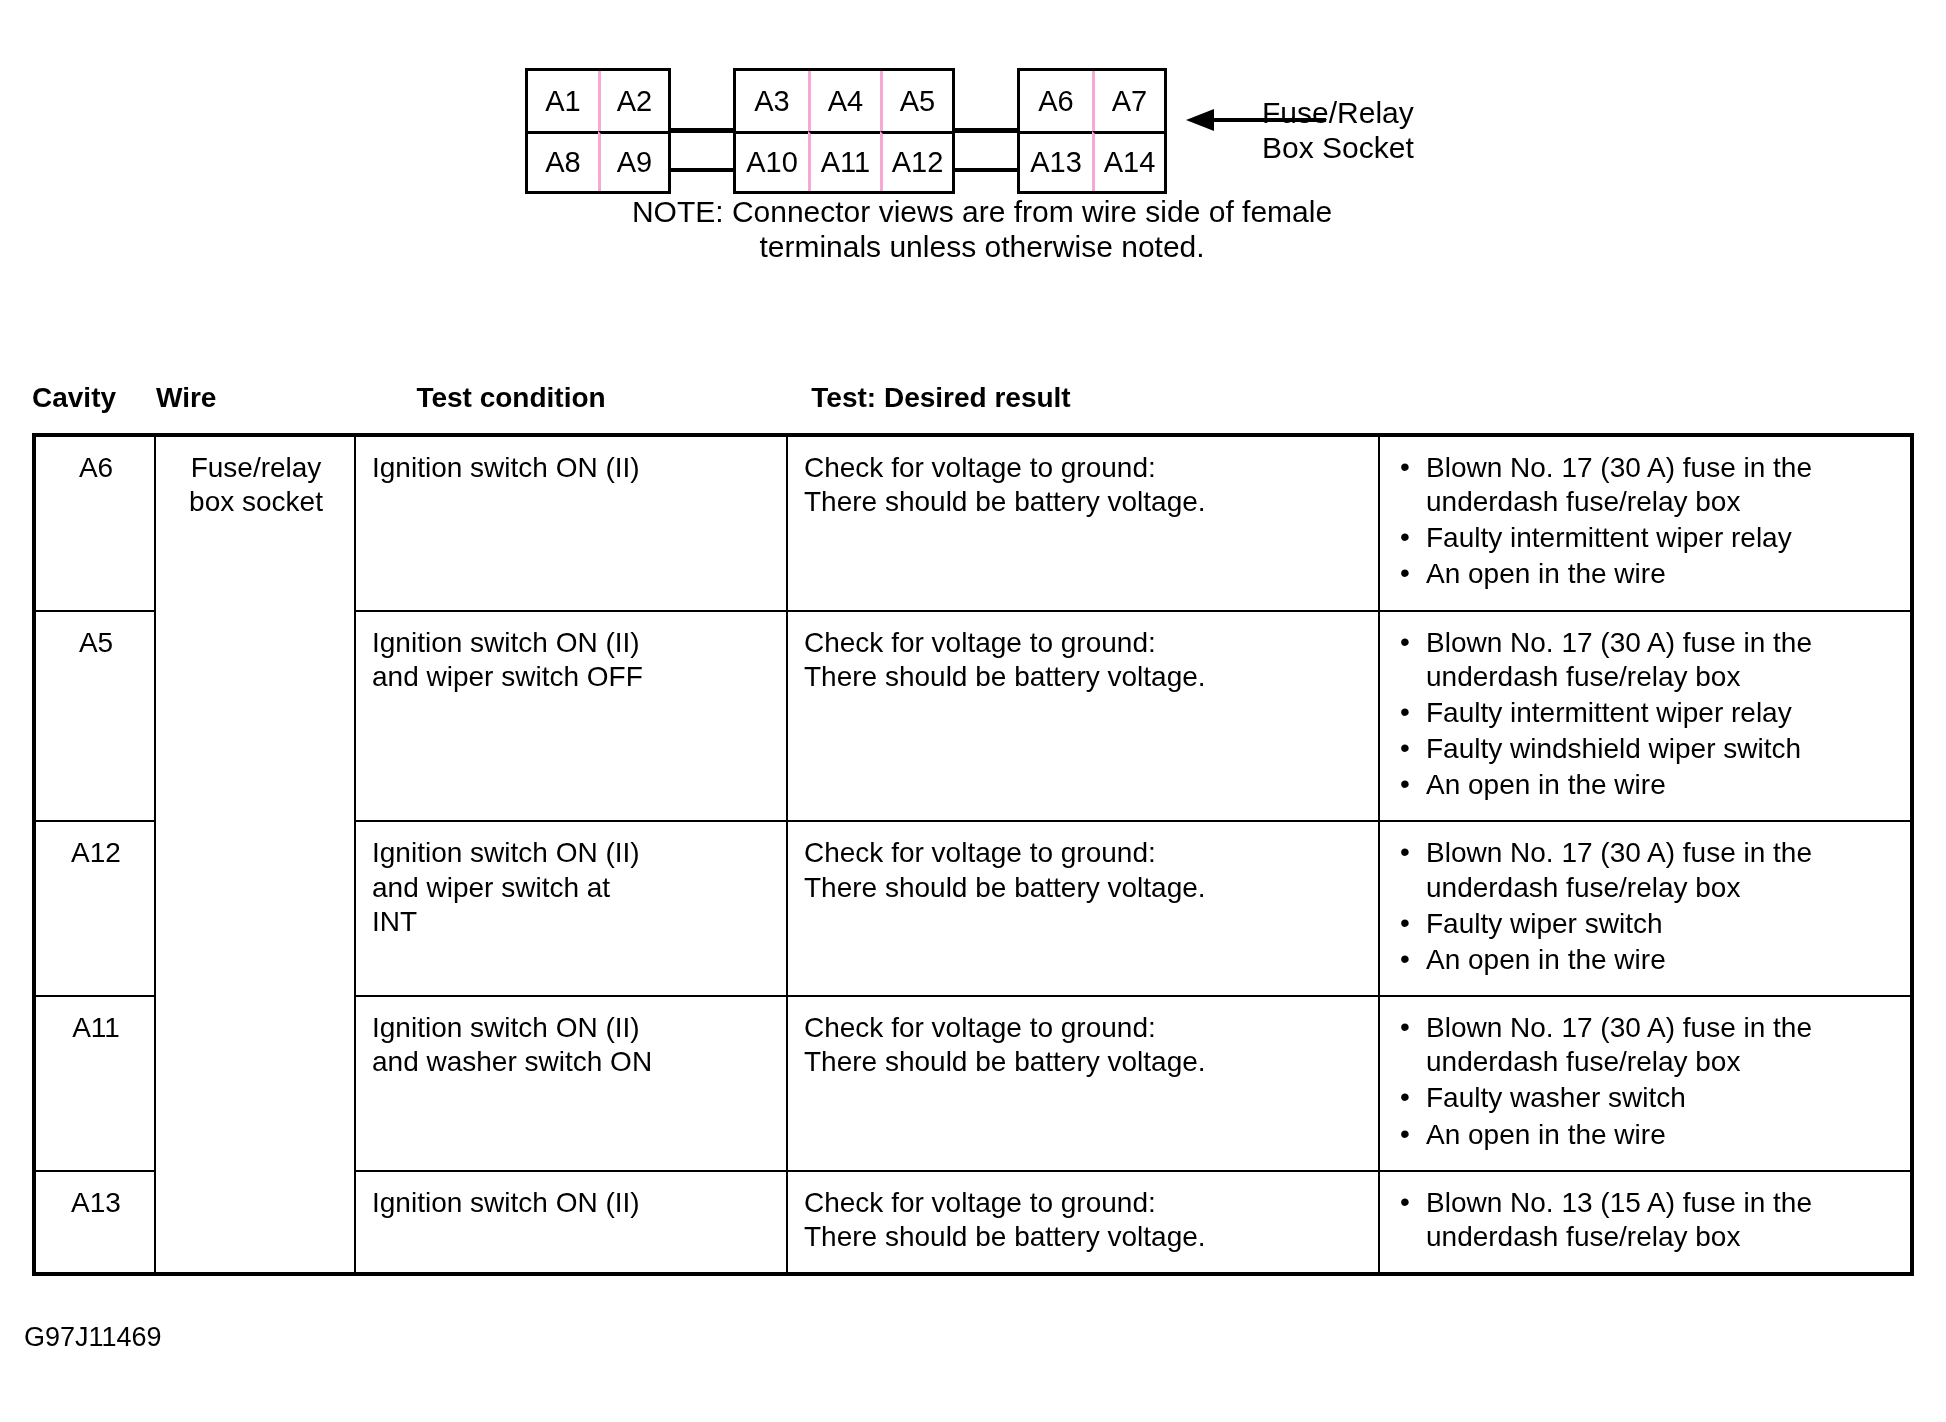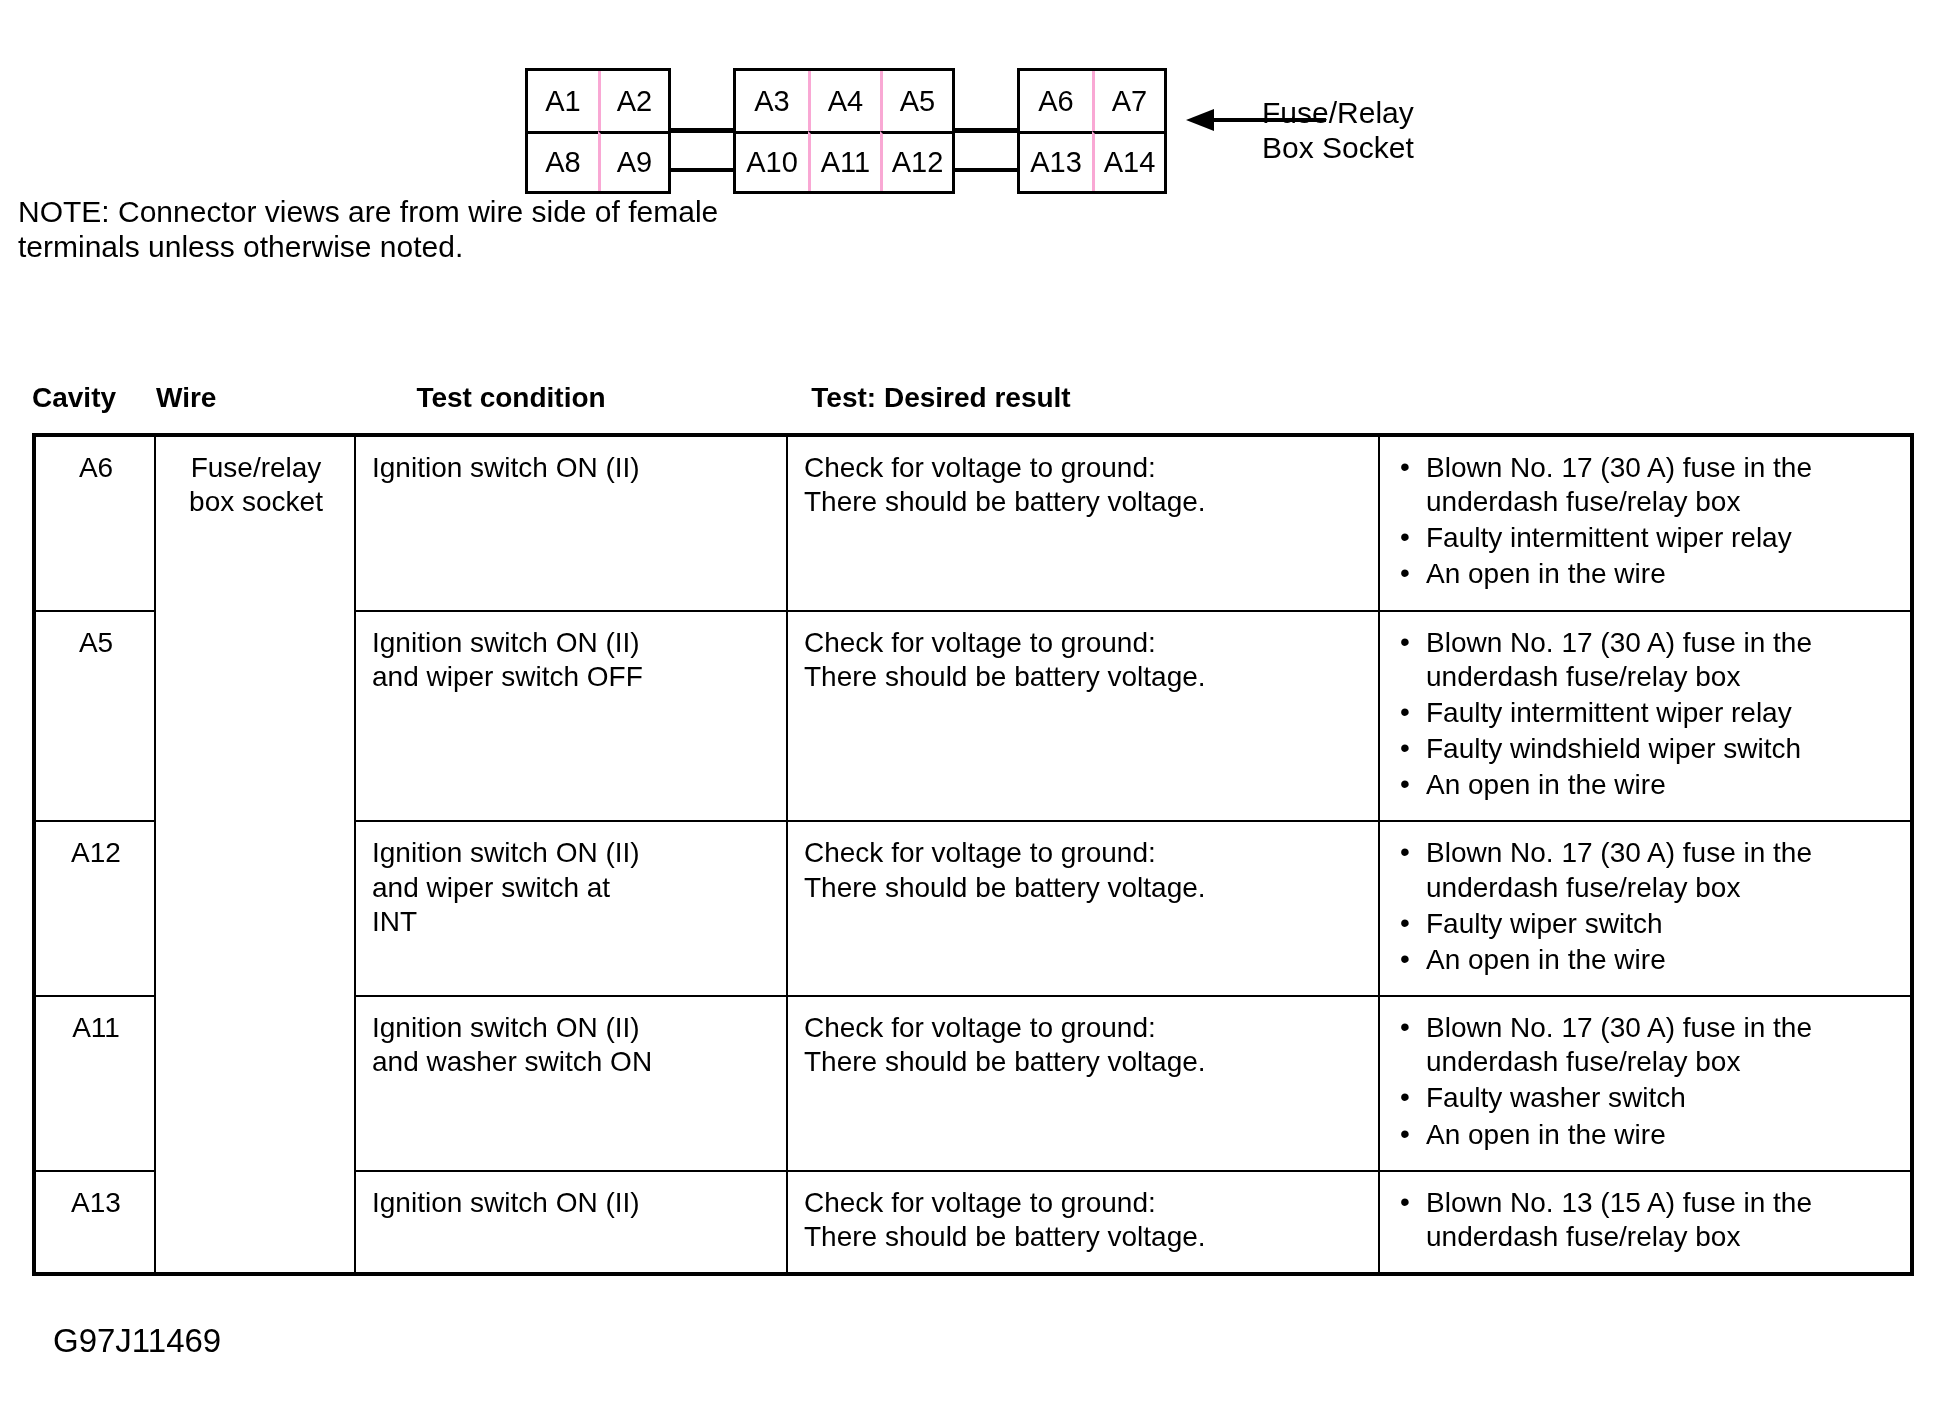--- a/index.html
+++ b/index.html
@@ -104,20 +104,21 @@
   .callout-label {
     position: absolute;
     left: 1262px;
     top: 95px;
     font-size: 30px;
     line-height: 1.18;
     white-space: pre-line;
   }
 
   .note {
+    text-align: center;
     font-size: 30px;
     line-height: 1.18;
     margin: 0;
     padding-top: 4px;
     white-space: pre-line;
     padding-left: 18px;
   }
 
   
   .table-wrap {
@@ -182,23 +183,23 @@
   }
   ul.causes li::before {
     content: "\2022";
     position: absolute;
     left: 4px;
     top: -1px;
   }
 
   .footer-code {
     position: absolute;
-    left: 53px;
+    left: 24px;
     top: 1322px;
-    font-size: 33px;
+    font-size: 27px;
   }
 </style>
 </head>
 <body>
 
 <div class="diagram-area">
 
   <div class="connector">
 
     <div class="blk">

